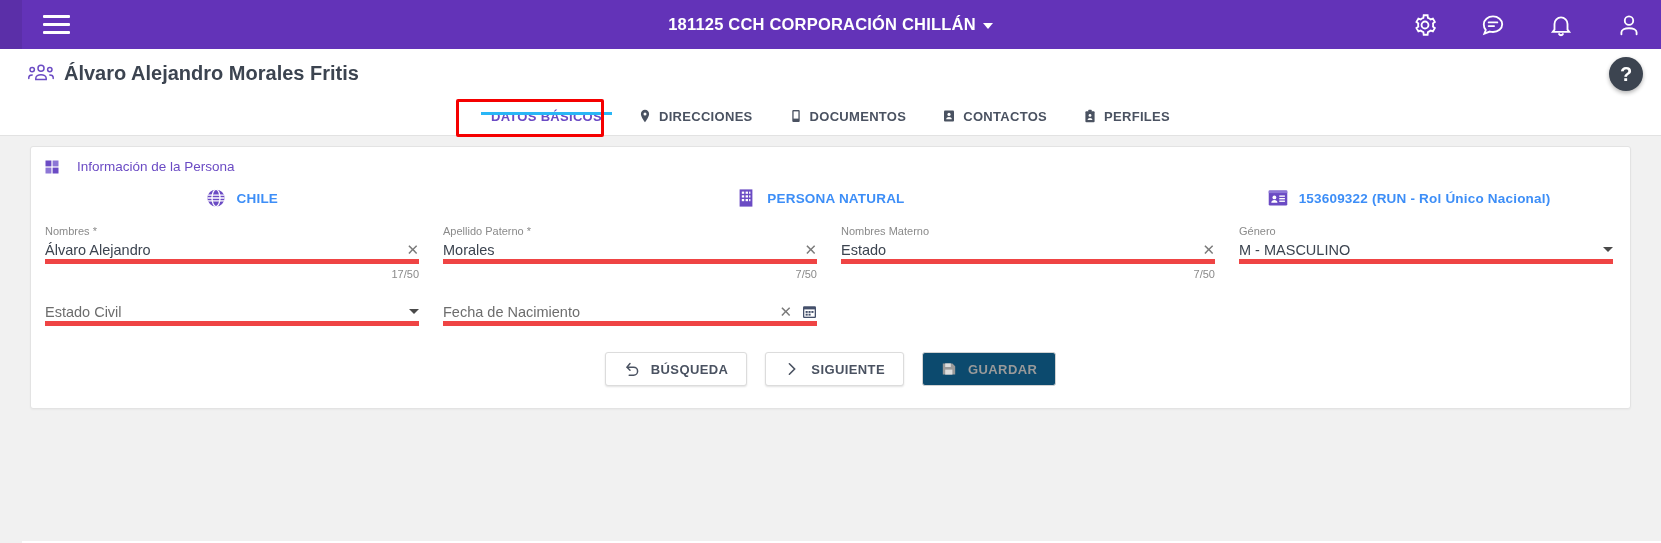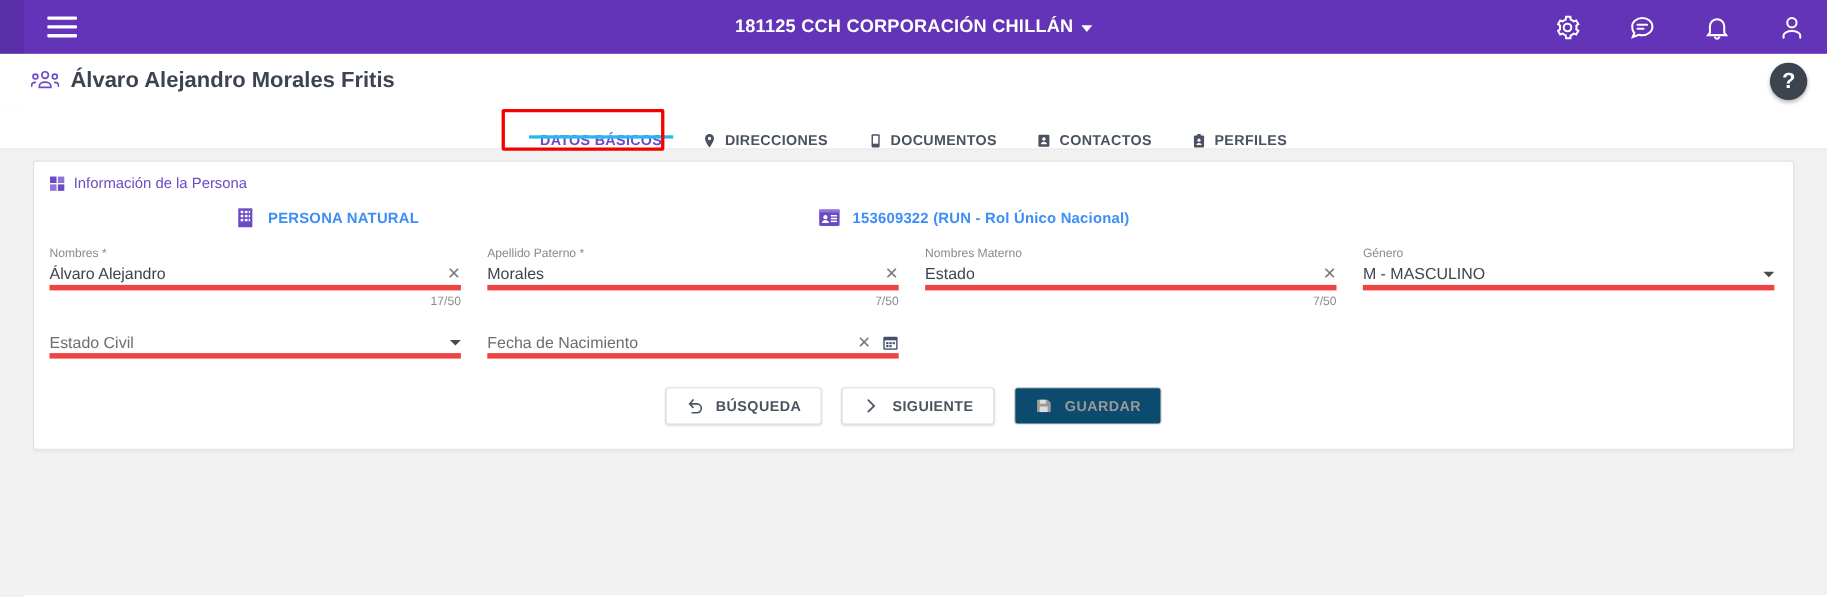--- a/index.html
+++ b/index.html
@@ -59,21 +59,21 @@
     width:34px; height:34px; border-radius:50%;
     background:#3c4450; color:#fff;
     display:flex; align-items:center; justify-content:center;
     font-size:20px; font-weight:bold; cursor:pointer;
     box-shadow:0 2px 4px rgba(0,0,0,.3);
   }
 
   
   .tabs-bar {
     height:39px; background:#fff; border-bottom:1px solid #e2e2e2;
-    display:flex; align-items:flex-end; justify-content:center;
+    display:flex; align-items:center; justify-content:center;
     position:relative;
   }
   .tabs { display:flex; align-items:stretch; gap:0; }
   .tab {
     display:flex; align-items:center; gap:7px;
     padding:0 18px; font-size:13px; font-weight:bold; letter-spacing:.3px;
     color:#4a5261; cursor:pointer; position:relative;
     text-transform:uppercase; white-space:nowrap;
   }
   .tab svg { width:14px; height:14px; display:block; fill:#4a5261; }
@@ -86,21 +86,21 @@
     left:456px; top:2px; width:148px; height:38px; pointer-events:none;
   }
 
   
   .content { background:#f1f1f1; height:405px; padding:10px 30px 0 30px; }
   .card {
     background:#fff; border:1px solid #e3e3e3; border-radius:3px;
     padding:12px 14px 22px 14px;
     box-shadow:0 1px 2px rgba(0,0,0,.04);
   }
-  .card-head { display:flex; align-items:center; gap:8px; margin-bottom:6px; }
+  .card-head { display:flex; align-items:center; gap:18px; margin-bottom:6px; }
   .card-head svg { width:14px; height:14px; display:block; }
   .card-head-label { color:#6b4bc4; font-size:13.5px; }
 
   .chips { display:flex; align-items:center; margin:14px 0 16px 0; }
   .chip { display:flex; align-items:center; gap:11px; cursor:pointer; }
   .chip svg { width:20px; height:20px; display:block; }
   .chip-label { color:#3d8ef7; font-size:13.5px; font-weight:bold; letter-spacing:.2px; }
   .chip-a { width:33.33%; justify-content:center; padding-right:130px; }
   .chip-b { width:33.33%; justify-content:center; padding-right:20px; }
   .chip-c { width:33.33%; justify-content:center; padding-left:110px; }
@@ -265,20 +265,28 @@
           <rect x="0.5" y="0.5" width="5.9" height="5.9" fill="#6b4bc4"></rect>
           <rect x="7.6" y="0.5" width="5.9" height="5.9" fill="#8d77d6"></rect>
           <rect x="0.5" y="7.6" width="5.9" height="5.9" fill="#8d77d6"></rect>
           <rect x="7.6" y="7.6" width="5.9" height="5.9" fill="#6b4bc4"></rect>
         </svg>
         <span class="card-head-label">Información de la Persona</span>
       </div>
 
       <div class="chips">
 
+        <div class="chip chip-a">
+          <svg viewBox="0 0 20 20">
+            <circle cx="10" cy="10" r="8.6" fill="#6b4bc4"></circle>
+            <ellipse cx="10" cy="10" rx="4" ry="8.6" fill="none" stroke="#fff" stroke-width="1.3"></ellipse>
+            <path d="M1.6 7.2h16.8M1.6 12.8h16.8M1.4 10h17.2" stroke="#fff" stroke-width="1.3"></path>
+          </svg>
+          <span class="chip-label">CHILE</span>
+        </div>
 
         <div class="chip chip-b">
           <svg viewBox="0 0 20 20">
             <rect x="3.6" y="1.4" width="12.8" height="17.2" fill="#6b4bc4"></rect>
             <g fill="#fff">
               <rect x="5.8" y="3.6" width="2.4" height="2.2"></rect>
               <rect x="9.6" y="3.6" width="2.4" height="2.2"></rect>
               <rect x="13.1" y="3.6" width="1.3" height="2.2"></rect>
               <rect x="5.8" y="7.3" width="2.4" height="2.2"></rect>
               <rect x="9.6" y="7.3" width="2.4" height="2.2"></rect>

